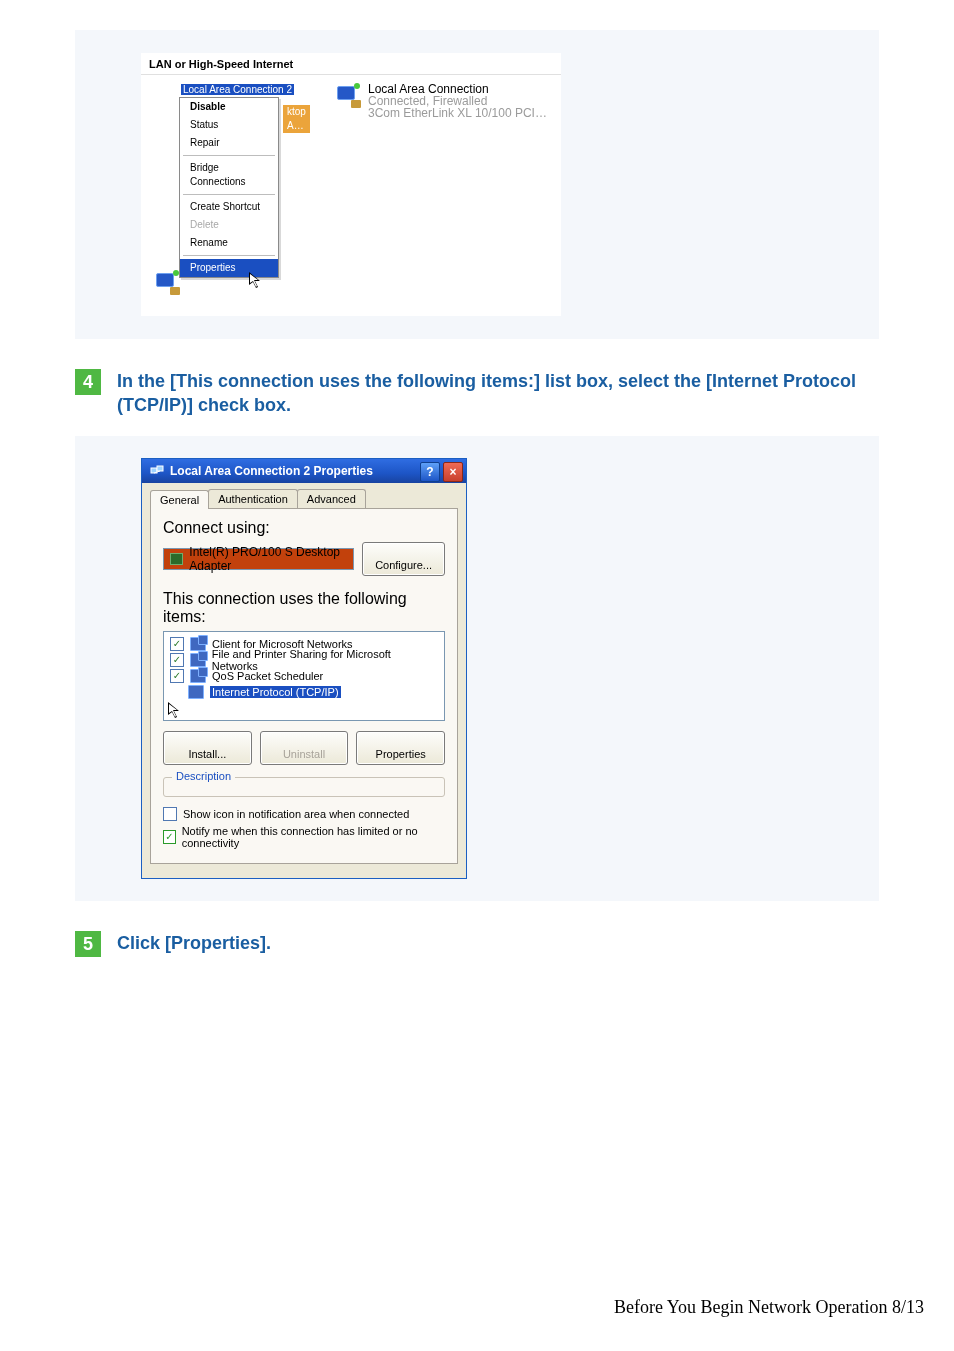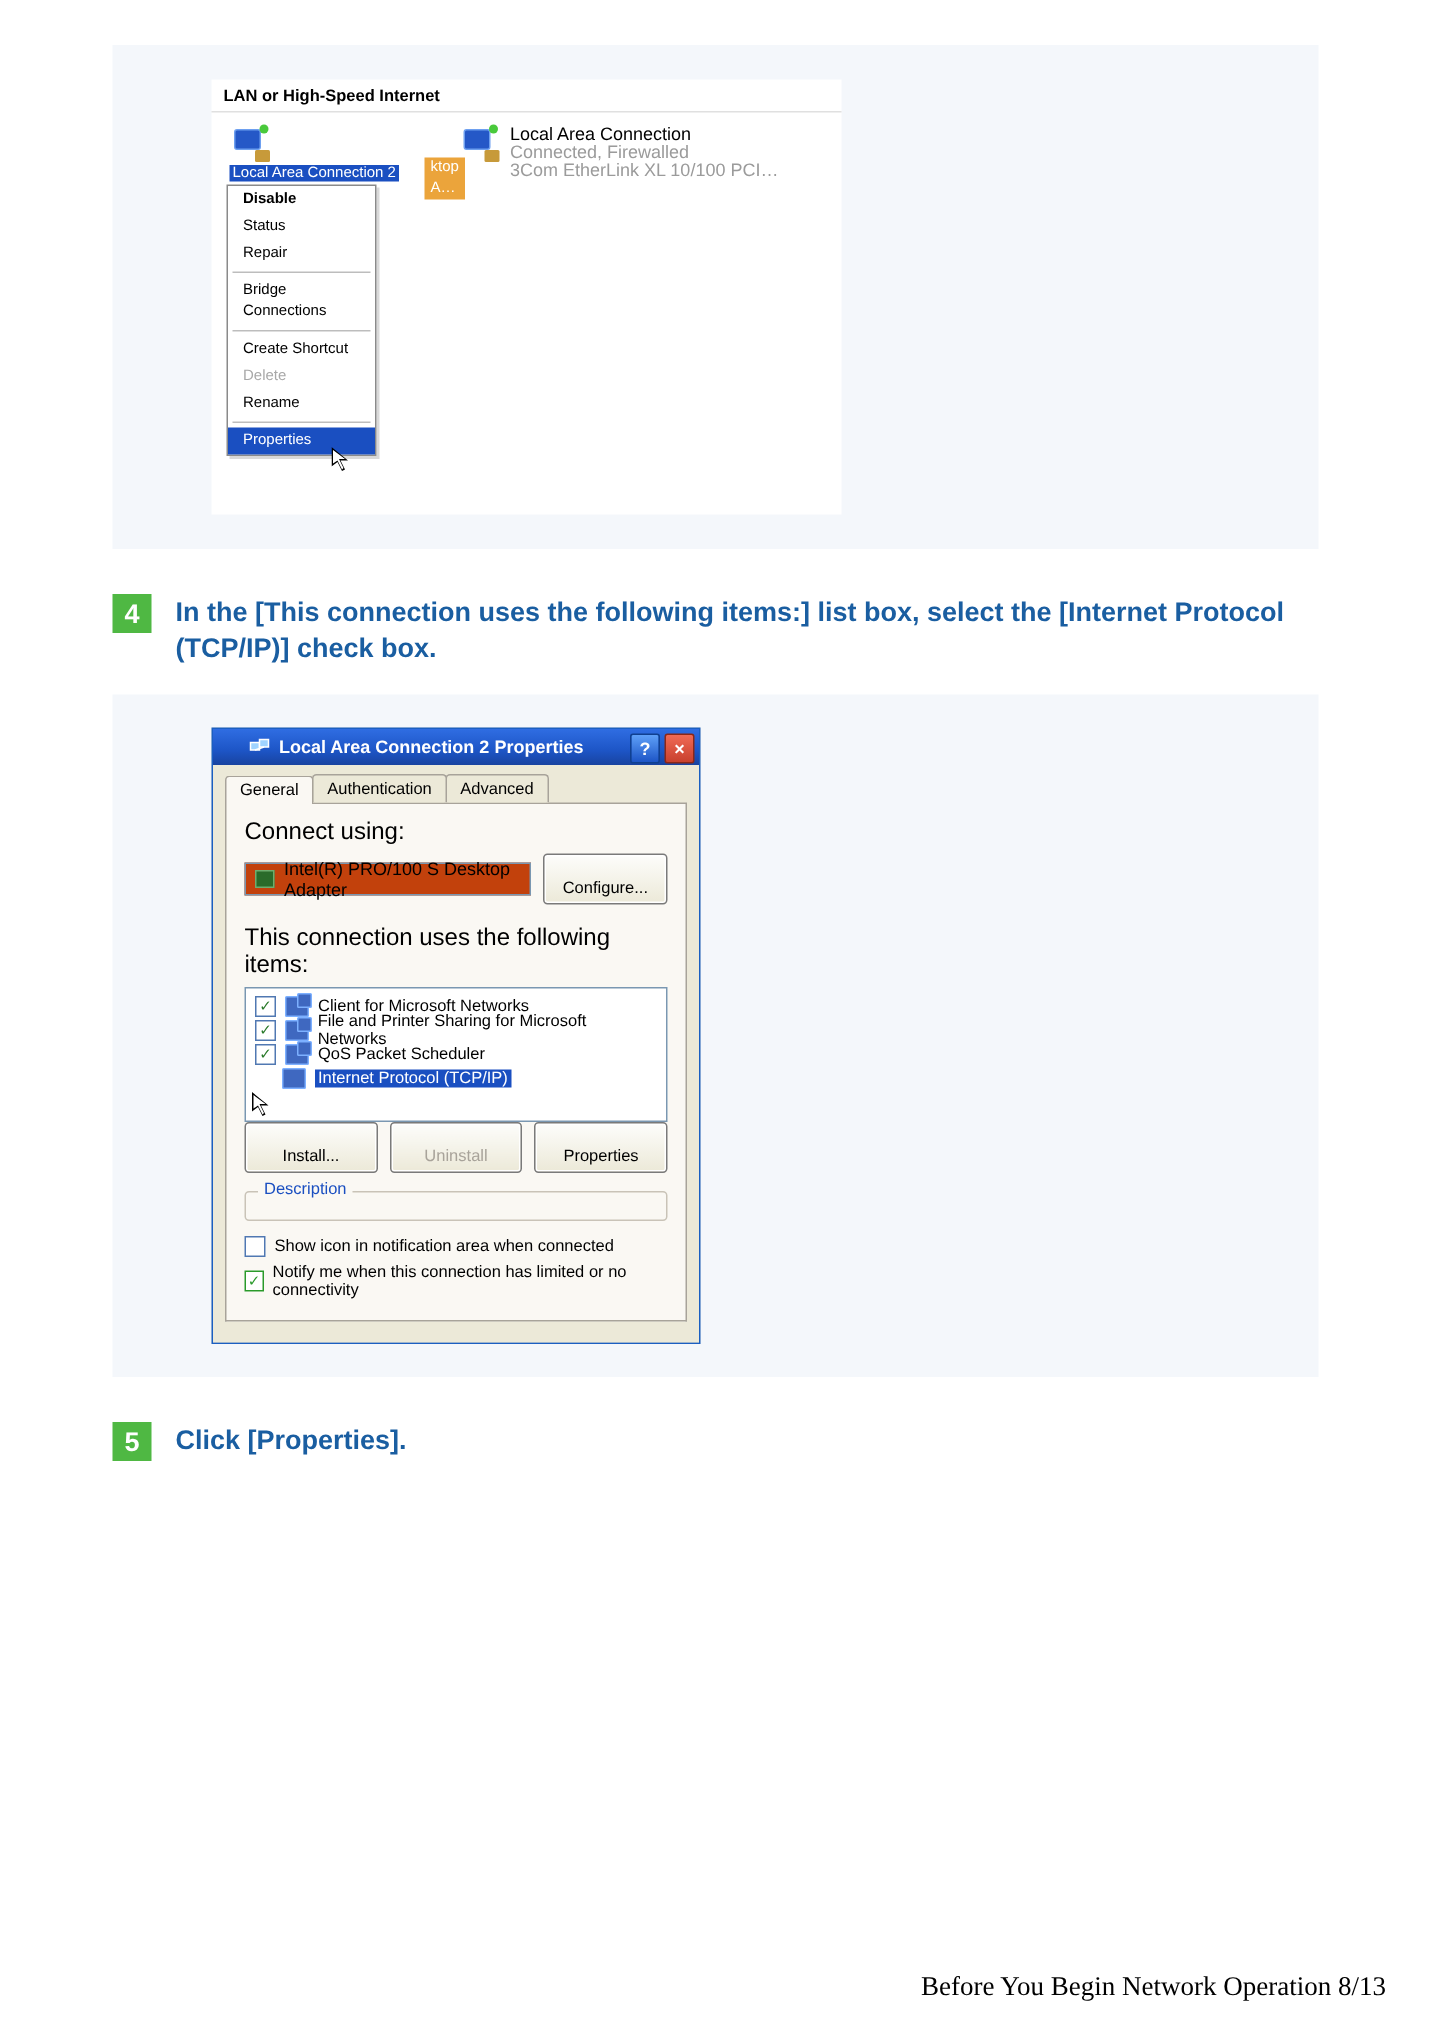--- a/index.html
+++ b/index.html
@@ -143,21 +143,21 @@
     width: 324px;
     margin-left: 36px;
     border:1px solid #1b5fc2;
     background:#ece9d8;
     box-shadow: 0 0 0 1px #355ea0 inset;
   }
   .dlg-title {
     height: 24px;
     background: linear-gradient(180deg, #2f6de2 0%, #1d55c6 60%, #1843a0 100%);
     display:flex; align-items:center; justify-content:flex-start;
-    padding: 0 4px 0 24px;
+    padding: 0 4px 0 8px;
     color:#fff;
     font-weight:700;
     font-size:12px;
     position:relative;
   }
   .dlg-title .btns { position:absolute; right:3px; top:3px; display:flex; gap:3px; }
   .dlg-tbtn {
     width:18px; height:18px; border-radius:2px;
     background: linear-gradient(180deg,#5ea0f8,#1d55c6);
     border:1px solid #104090; color:#fff;
@@ -225,21 +225,21 @@
   .svc-ico.net::after {
     content:""; position:absolute; right:-3px; top:-3px; width:8px; height:8px;
     background:#3f68c0; border:1px solid #7db0ff; border-radius:1px;
   }
   .svc-ico.proto { background:#3f68c0; }
   .row.sel .txt {
     background:#1a4fc1; color:#fff; padding:0 2px;text-align:right;
   }
   .cursor-abs { position:absolute; left:4px; bottom:0px; }
 
-  .triple-btns { display:flex; justify-content:space-between; }
+  .triple-btns { display:flex; justify-content:space-between; margin-top:10px; }
   .triple-btns .winbtn { flex:1; margin:0 4px; }
   .triple-btns .winbtn:first-child{margin-left:0}
   .triple-btns .winbtn:last-child{margin-right:0}
 
   .desc-group {
     border:1px solid #c9c3b7; border-radius:3px;
     margin-top:12px; padding:8px 8px 10px 8px;
     position:relative;
   }
   .desc-hd {
@@ -271,21 +271,21 @@
 <body>
 
 <div class="page">
 
   <div class="panel">
     <div class="lan-box">
       <div class="lan-header">LAN or High-Speed Internet</div>
       <div class="lan-body">
 
         <div style="position:relative;">
-          <div style="display:flex; align-items:flex-start;flex-direction:column;">
+          <div style="display:flex; align-items:flex-end;">
             <div class="conn-icon">
               <div class="mon"></div>
                 <div class="plug"></div>
                 <div class="dot"></div>
             </div>
             <div>
               <span class="sel-label">Local Area Connection 2</span>
               <div class="ctx-menu">
                 <div class="ctx-item bold">Disable</div>
                 <div class="ctx-item">Status</div>

